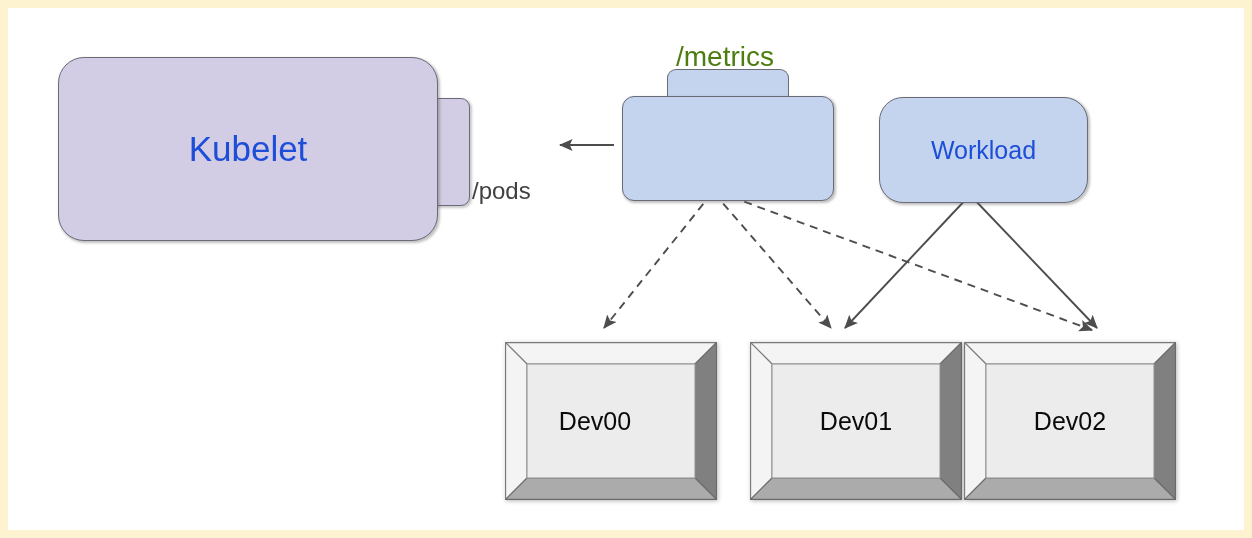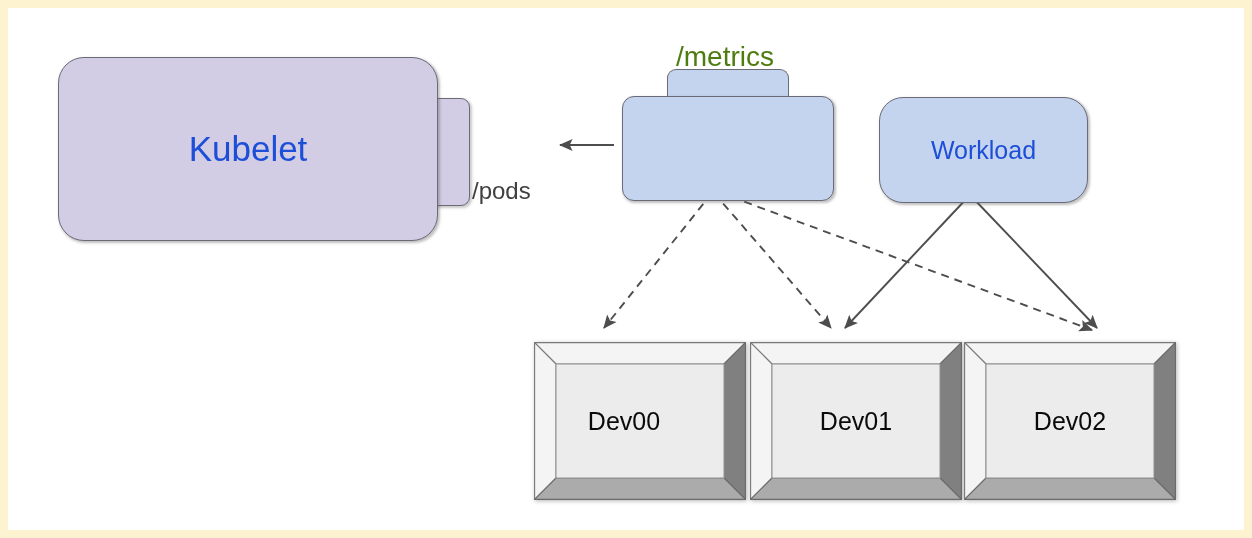--- a/index.html
+++ b/index.html
@@ -149,21 +149,21 @@
     width: 212px;
     height: 158px;
     display: flex;
     align-items: center;
     justify-content: center;
     font-size: 25px;
     color: #0a0a0a;
     pointer-events: none;
   }
 
-  .device-0 { left: 510px; padding-left: 16px; }
+  .device-0 { left: 481px; padding-left: 16px; }
   .device-1 { left: 742px; text-decoration: underline; }
   .device-2 { left: 956px; border-radius: 12px; }
 </style>
 </head>
 <body>
 
 <div id="canvas-frame">
   <div id="diagram-canvas">
 
     <svg id="edge-layer" viewBox="0 0 1236 522" width="1236" height="522">

